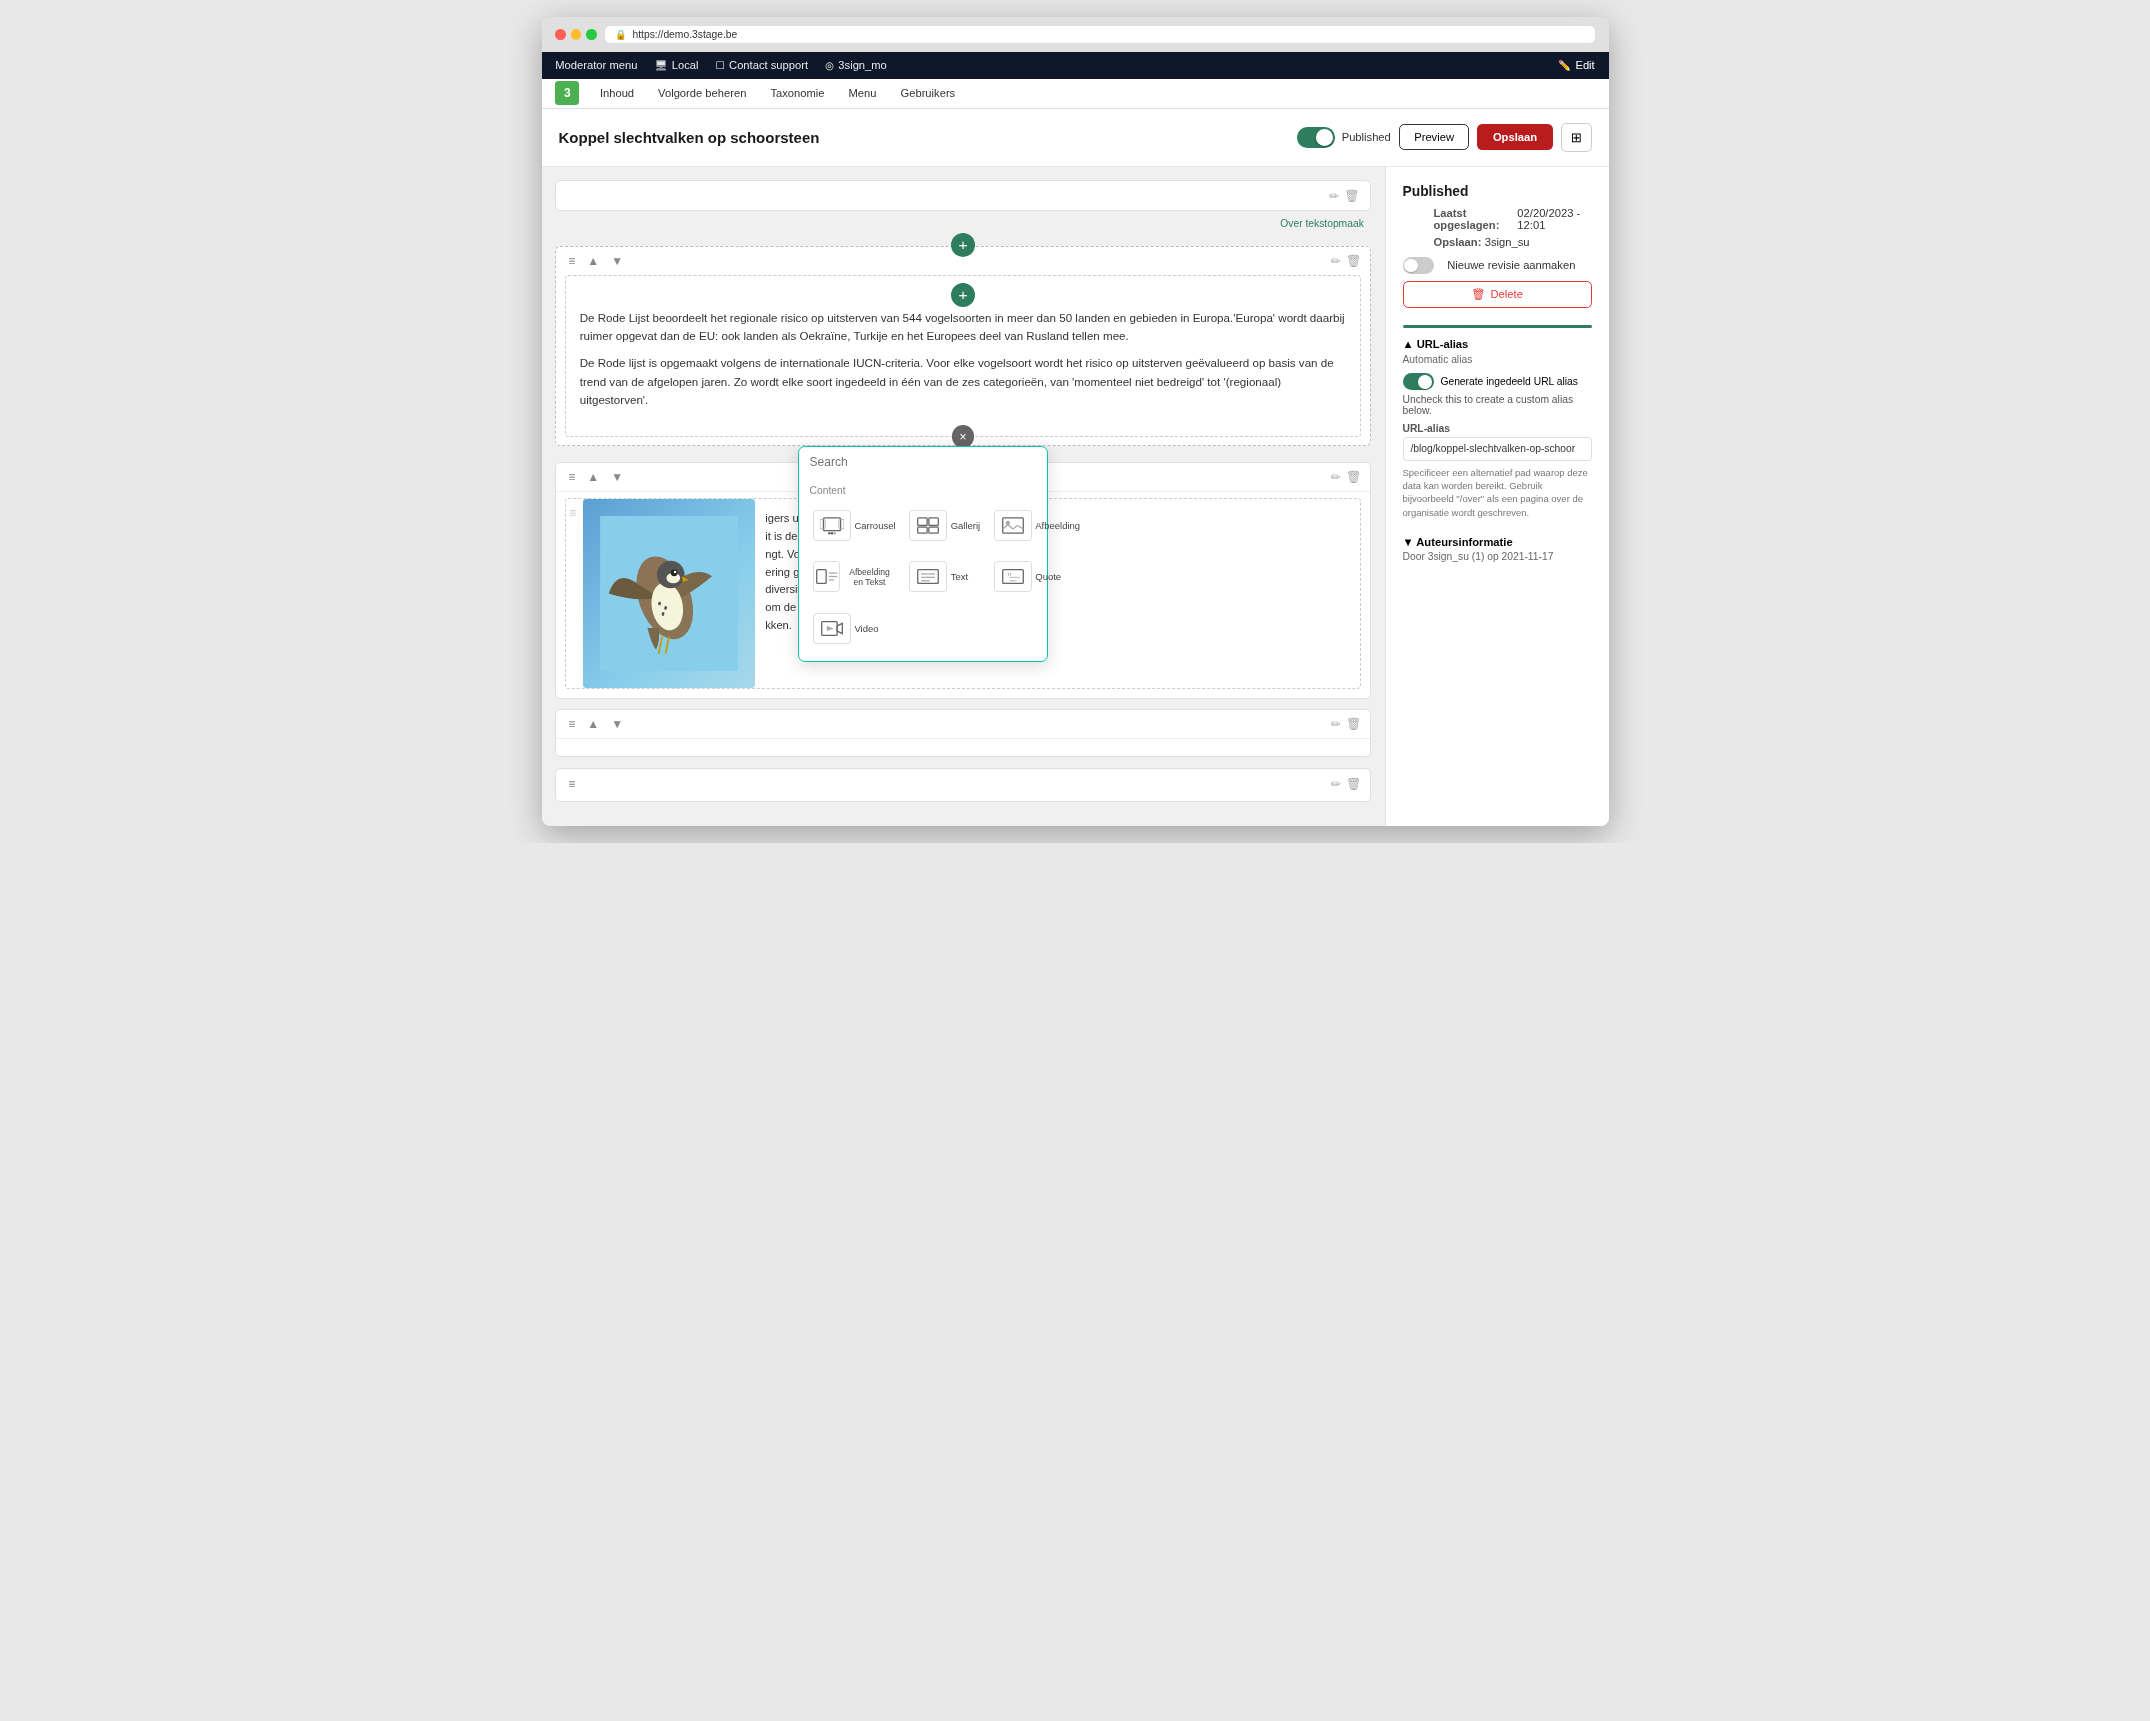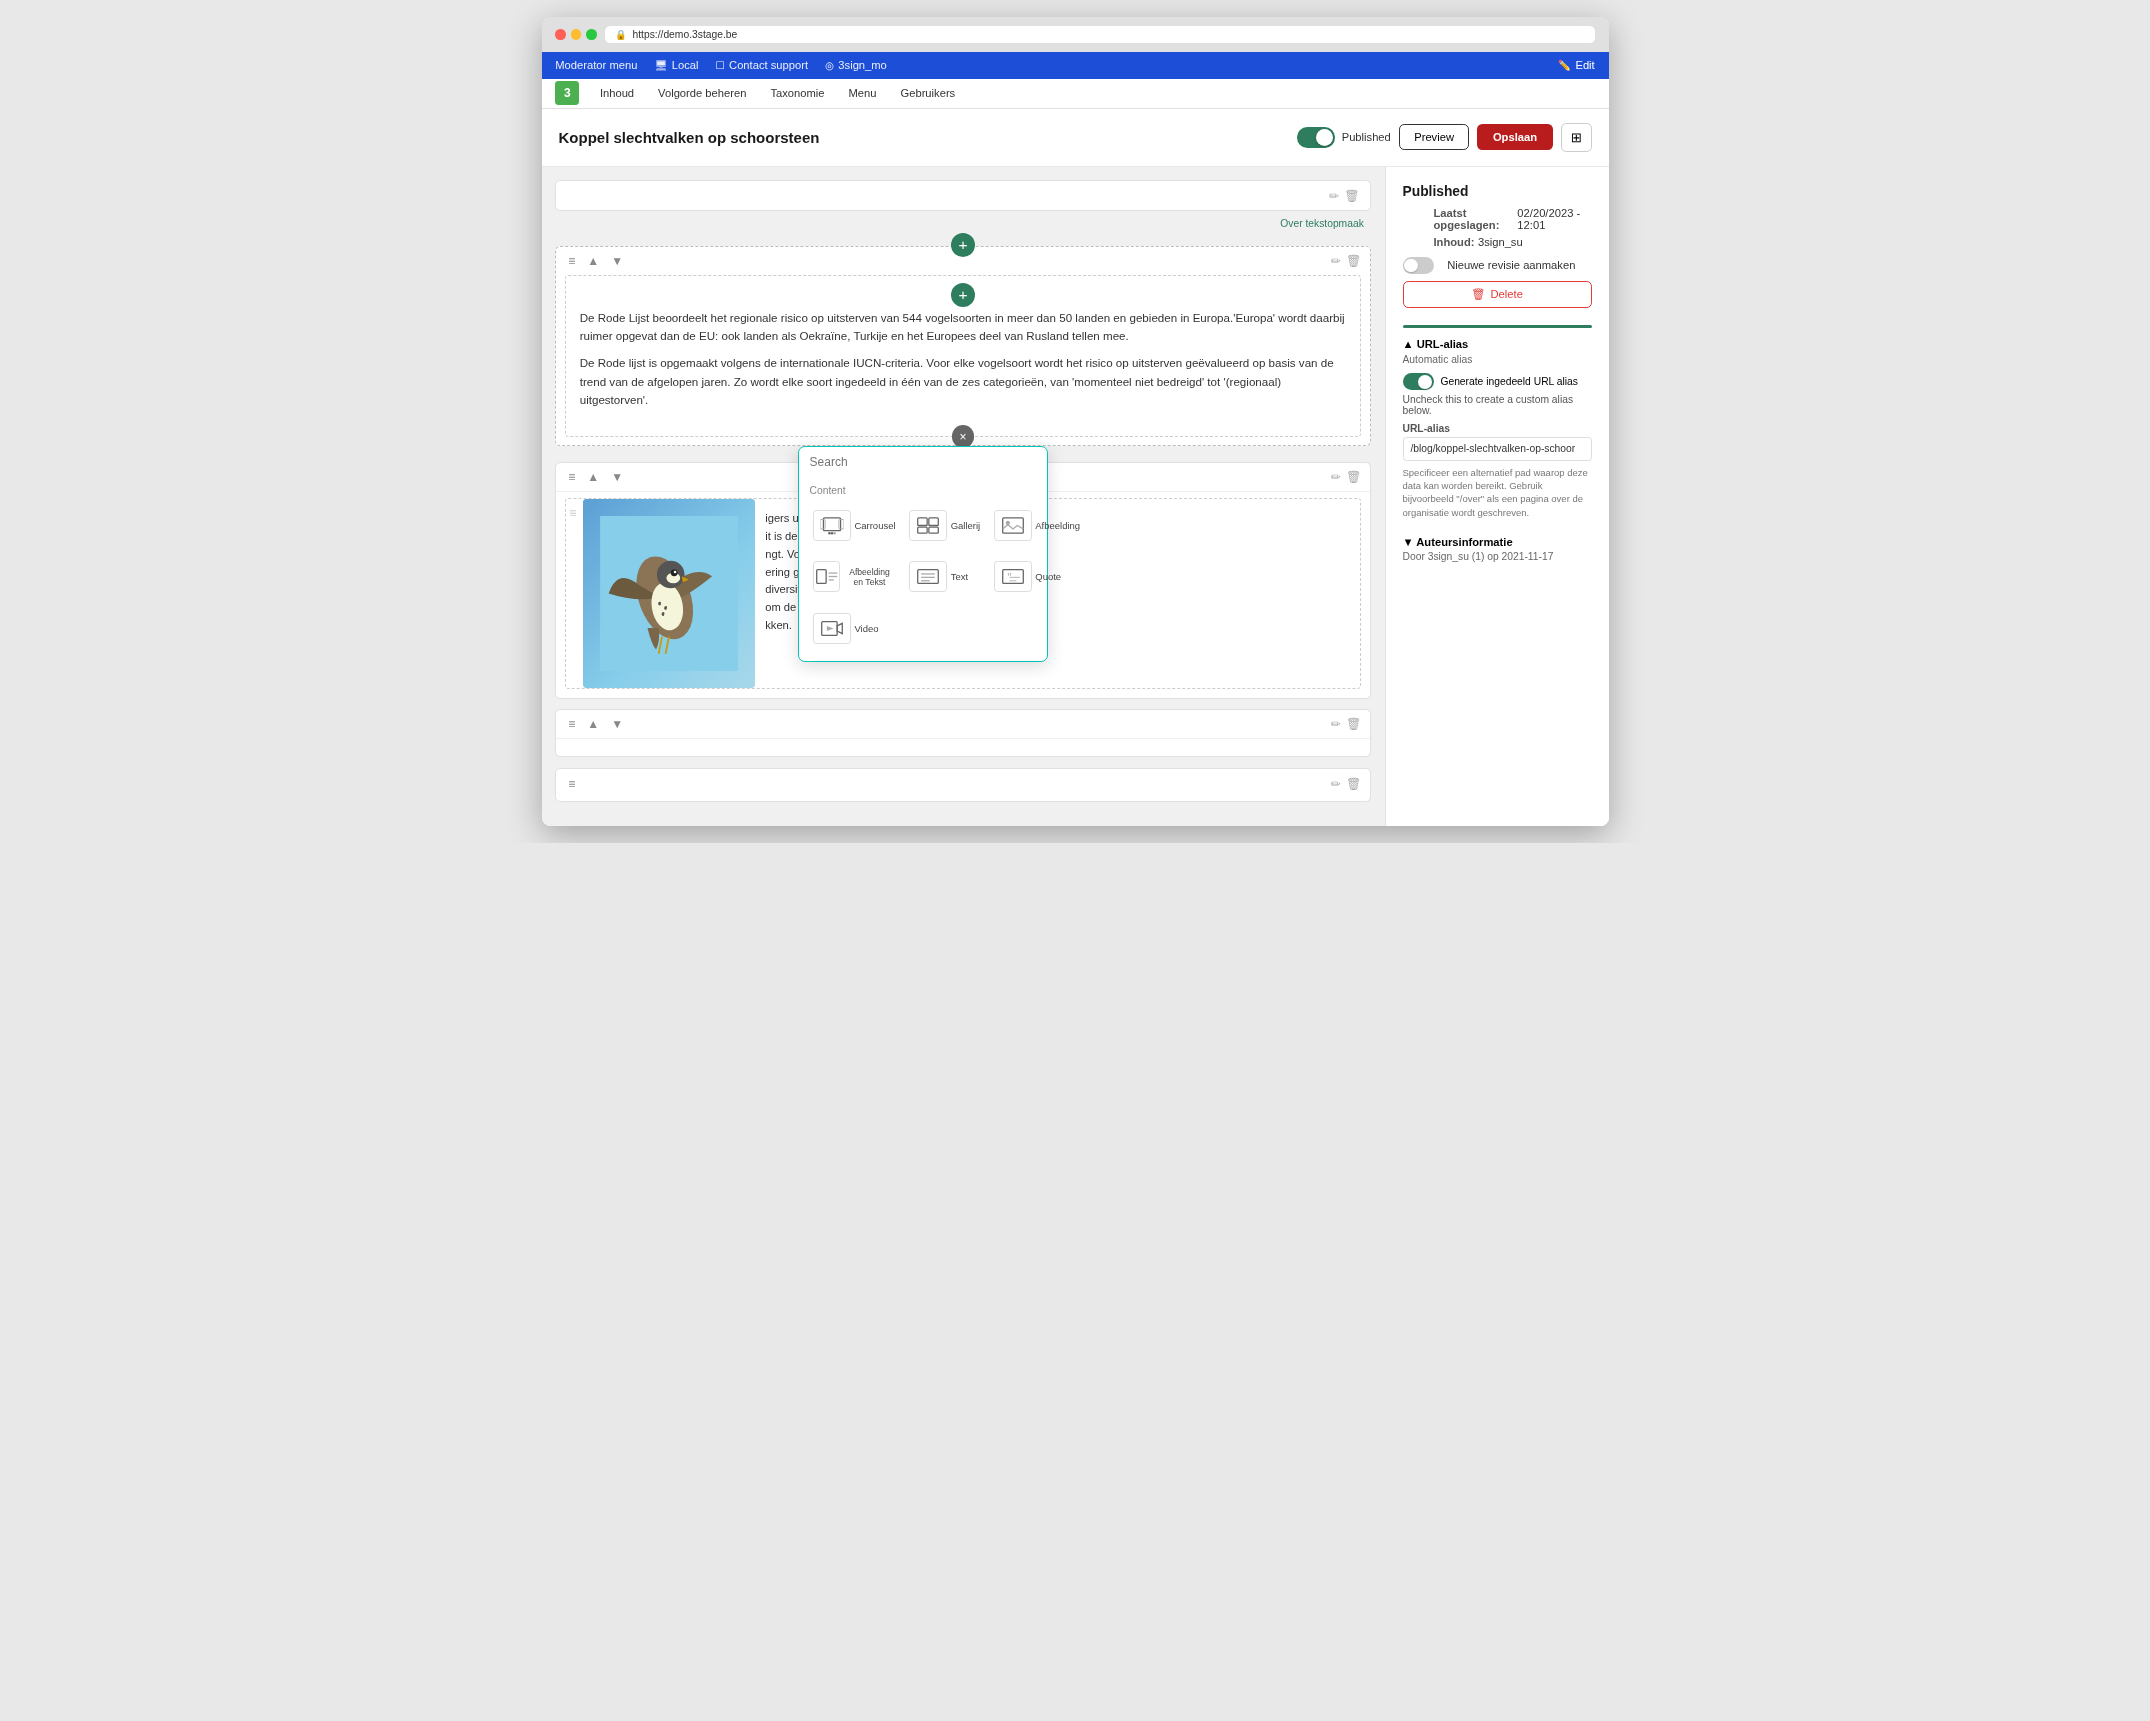--- a/index.html
+++ b/index.html
@@ -10,21 +10,21 @@
     .browser-titlebar { background: #e0e0e0; padding: 8.6px 13.8px; display: flex; align-items: center; gap: 8.6px; }
     .browser-dots { display: flex; gap: 5.2px; }
     .dot { width: 10.3px; height: 10.3px; border-radius: 50%; }
     .dot-red { background: #ff5f57; }
     .dot-yellow { background: #febc2e; }
     .dot-green { background: #28c840; }
     .browser-url { flex: 1; background: white; border-radius: 5.2px; padding: 3.4px 10.3px; font-size: 10.3px; color: #333; display: flex; align-items: center; gap: 5.2px; }
     .lock-icon { color: #666; font-size: 9.5px; }
 
     
-    .top-nav { background: #1d4ed8; color: white; padding: 6.9px 13.8px; display: flex; align-items: flex-start; justify-content: space-between; gap: 6px; }
+    .top-nav { background: #0f172a; color: white; padding: 6.9px 13.8px; display: flex; align-items: flex-start; justify-content: space-between; gap: 6px; }
     .top-nav-left { display: flex; align-items: center; gap: 17px; font-size: 11.2px; }
     .top-nav-item { display: flex; align-items: center; gap: 4.3px; cursor: pointer; opacity: 0.9; }
     .edit-btn { display: flex; align-items: center; gap: 4.3px; cursor: pointer; font-size: 11.2px; }
 
     
     .secondary-nav { background: white; border-bottom: 0.9px solid #e0e0e0; padding: 0 13.8px; display: flex; align-items: center; gap: 3.4px; }
     .nav-logo { width: 24px; height: 24px; background: #4caf50; border-radius: 3.4px; display: flex; align-items: center; justify-content: center; color: white; font-weight: bold; font-size: 12px; margin-right: 6.9px; }
     .nav-link { padding: 8.6px 10.3px; color: #333; cursor: pointer; font-size: 11.2px; text-decoration: none; }
 
     
@@ -405,21 +405,21 @@
 
     <div class="sidebar">
 
       <div class="sidebar-section">
         <div class="sidebar-title">Published</div>
         <div class="sidebar-row">
           <span class="sidebar-label">Laatst opgeslagen:</span>
           <span class="sidebar-value">02/20/2023 - 12:01</span>
         </div>
         <div class="sidebar-row">
-          <span class="sidebar-label">Inhoud:</span>
+          <span class="sidebar-label">Opslaan:</span>
           <span class="sidebar-value">3sign_su</span>
         </div>
 
         <div style="display:flex; align-items:center; gap:6.9px; margin-top:8.6px;">
           <div class="toggle-small">
             <div class="toggle-small-thumb"></div>
           </div>
           <span class="sidebar-section-label">Nieuwe revisie aanmaken</span>
         </div>
 

